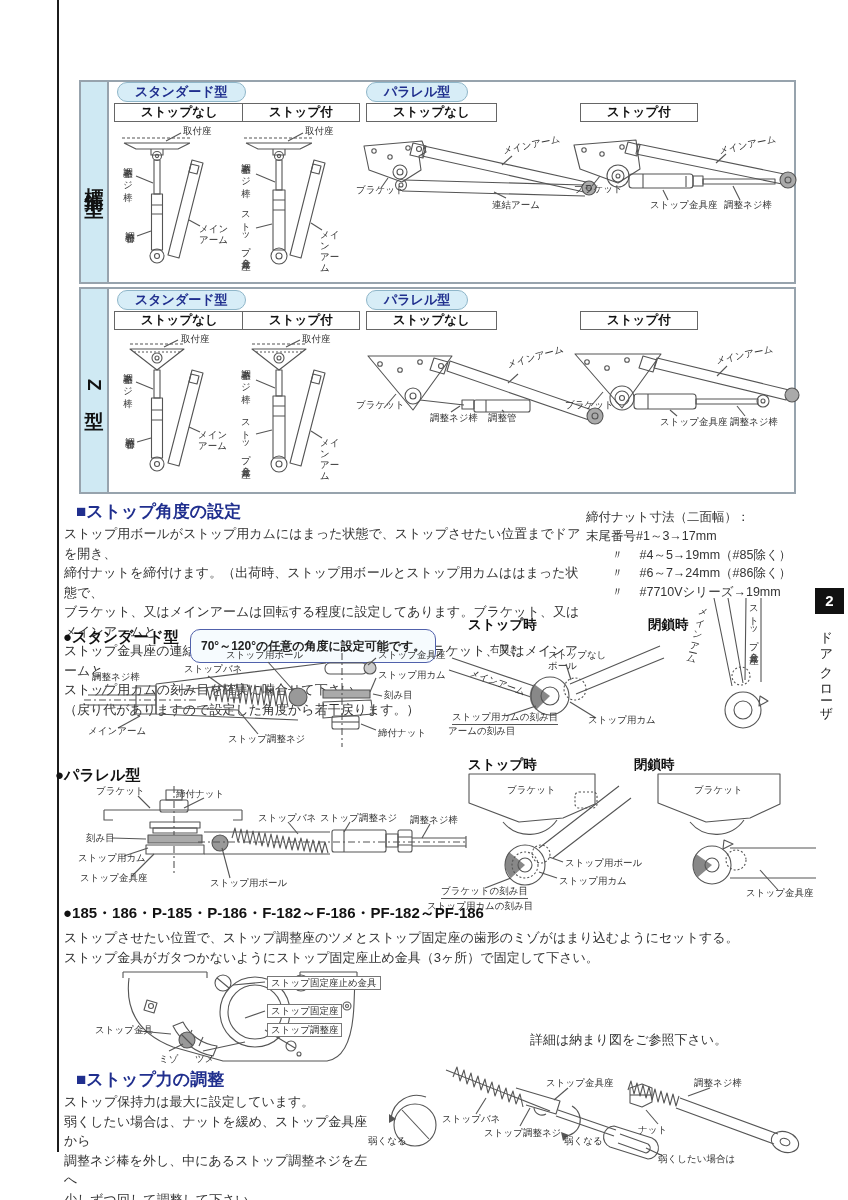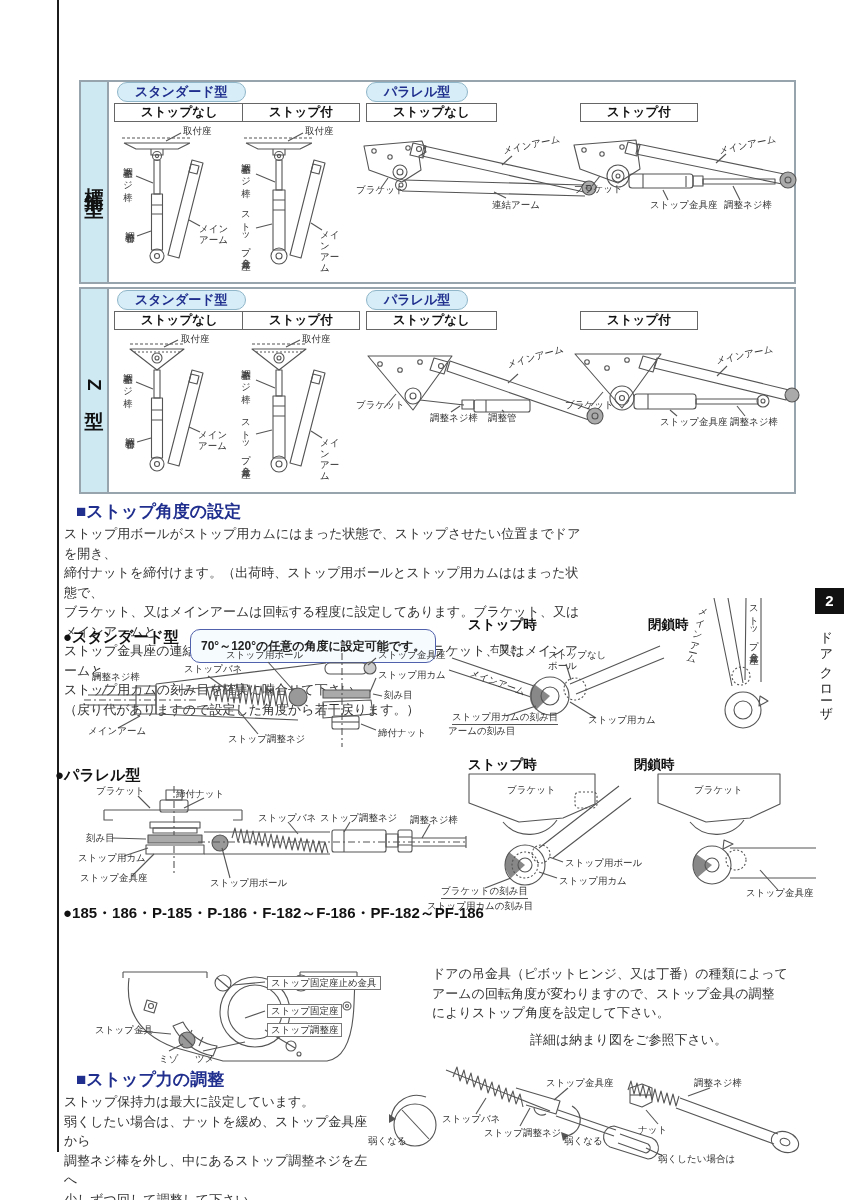--- a/index.html
+++ b/index.html
@@ -293,20 +293,25 @@
 <span class="lbl" style="left:165px;top:71px">調整ネジ棒</span>
 </div>
 
 <div class="h-blue" style="left:76px;top:500px">■ストップ角度の設定</div>
 <div class="body-t" style="left:64px;top:524px;width:520px">ストップ用ボールがストップ用カムにはまった状態で、ストップさせたい位置までドアを開き、
 締付ナットを締付けます。（出荷時、ストップ用ボールとストップ用カムははまった状態で、
 ブラケット、又はメインアームは回転する程度に設定してあります。ブラケット、又はメインアームと
 ストップ金具座の連結部分は絶対に分離しないで下さい。）ブラケット、又はメインアームと
 ストップ用カムの刻み目を確実に噛合せて下さい。
 （戻り代がありますので設定した角度から若干戻ります。）</div>
+<div class="note-t" style="left:586px;top:508px;width:256px">締付ナット寸法（二面幅）：
+末尾番号#1～3→17mm
+　　〃　 #4～5→19mm（#85除く）
+　　〃　 #6～7→24mm（#86除く）
+　　〃　 #7710Vシリーズ→19mm</div>
 
 <div class="bullet-h" style="left:63px;top:628px">●スタンダード型</div>
 <div class="pill" style="left:190px;top:629px">70°～120°の任意の角度に設定可能です。</div>
 <div class="sub-h" style="left:468px;top:616px">ストップ時</div>
 <div class="sub-h" style="left:648px;top:616px">閉鎖時</div>
 
 <div class="diag" style="left:80px;top:648px;width:392px;height:105px">
 <svg width="392" height="105" viewBox="0 0 392 105">
         <g stroke="#555" fill="none" stroke-width="1.1" stroke-linejoin="round">
 <path d="M4 52 H118" stroke-dasharray="7 3 2 3"></path>
@@ -467,20 +472,22 @@
 <path d="M102 78 H188 M102 108 H188"></path>
 <path d="M96 70 l9 4 -10 5 z"></path>
 <path d="M150 120 L132 100"></path>
 </g>
       </svg>
 <span class="lbl" style="left:66px;top:15px">ブラケット</span>
 <span class="lbl" style="left:118px;top:118px">ストップ金具座</span>
 </div>
 
 <div class="bullet-h" style="left:63px;top:904px">●185・186・P-185・P-186・F-182～F-186・PF-182～PF-186</div>
+<div class="body-t" style="left:64px;top:928px;width:700px">ストップさせたい位置で、ストップ調整座のツメとストップ固定座の歯形のミゾがはまり込むようにセットする。
+ストップ金具がガタつかないようにストップ固定座止め金具（3ヶ所）で固定して下さい。</div>
 
 <div class="diag" style="left:95px;top:970px;width:362px;height:102px">
 <svg width="362" height="102" viewBox="0 0 362 102">
         <g stroke="#555" fill="none" stroke-width="1.1" stroke-linejoin="round">
 <path d="M28 2 H112 M28 2 V8 M112 2 V8"></path>
           <path d="M205 2 H262 M205 2 V8 M262 2 V8"></path>
 <path d="M34 8 C30 40 44 64 78 77 L128 91 H232 C252 88 258 62 259 34 L260 8"></path>
 <circle cx="160" cy="42" r="35"></circle>
           <circle cx="160" cy="42" r="27"></circle>
 <circle cx="128" cy="13" r="8"></circle>
@@ -506,23 +513,20 @@
 </g>
       </svg>
 <span class="lbl boxed" style="left:172px;top:6px">ストップ固定座止め金具</span>
 <span class="lbl boxed" style="left:172px;top:34px">ストップ固定座</span>
 <span class="lbl boxed" style="left:172px;top:53px">ストップ調整座</span>
 <span class="lbl" style="left:0;top:55px">ストップ金具</span>
 <span class="lbl" style="left:64px;top:84px">ミゾ</span>
 <span class="lbl" style="left:100px;top:84px">ツメ</span>
 </div>
 
-<div class="body-t" style="left:432px;top:964px;width:390px">ドアの吊金具（ピボットヒンジ、又は丁番）の種類によって
-アームの回転角度が変わりますので、ストップ金具の調整
-によりストップ角度を設定して下さい。</div>
 <div class="body-t" style="left:530px;top:1030px">詳細は納まり図をご参照下さい。</div>
 
 <div class="h-blue" style="left:76px;top:1068px">■ストップ力の調整</div>
 <div class="body-t" style="left:64px;top:1092px;width:310px">ストップ保持力は最大に設定しています。
 弱くしたい場合は、ナットを緩め、ストップ金具座から
 調整ネジ棒を外し、中にあるストップ調整ネジを左へ
 少しずつ回して調整して下さい。</div>
 
 <div class="diag" style="left:358px;top:1056px;width:475px;height:140px">
 <svg width="475" height="140" viewBox="0 0 475 140">

